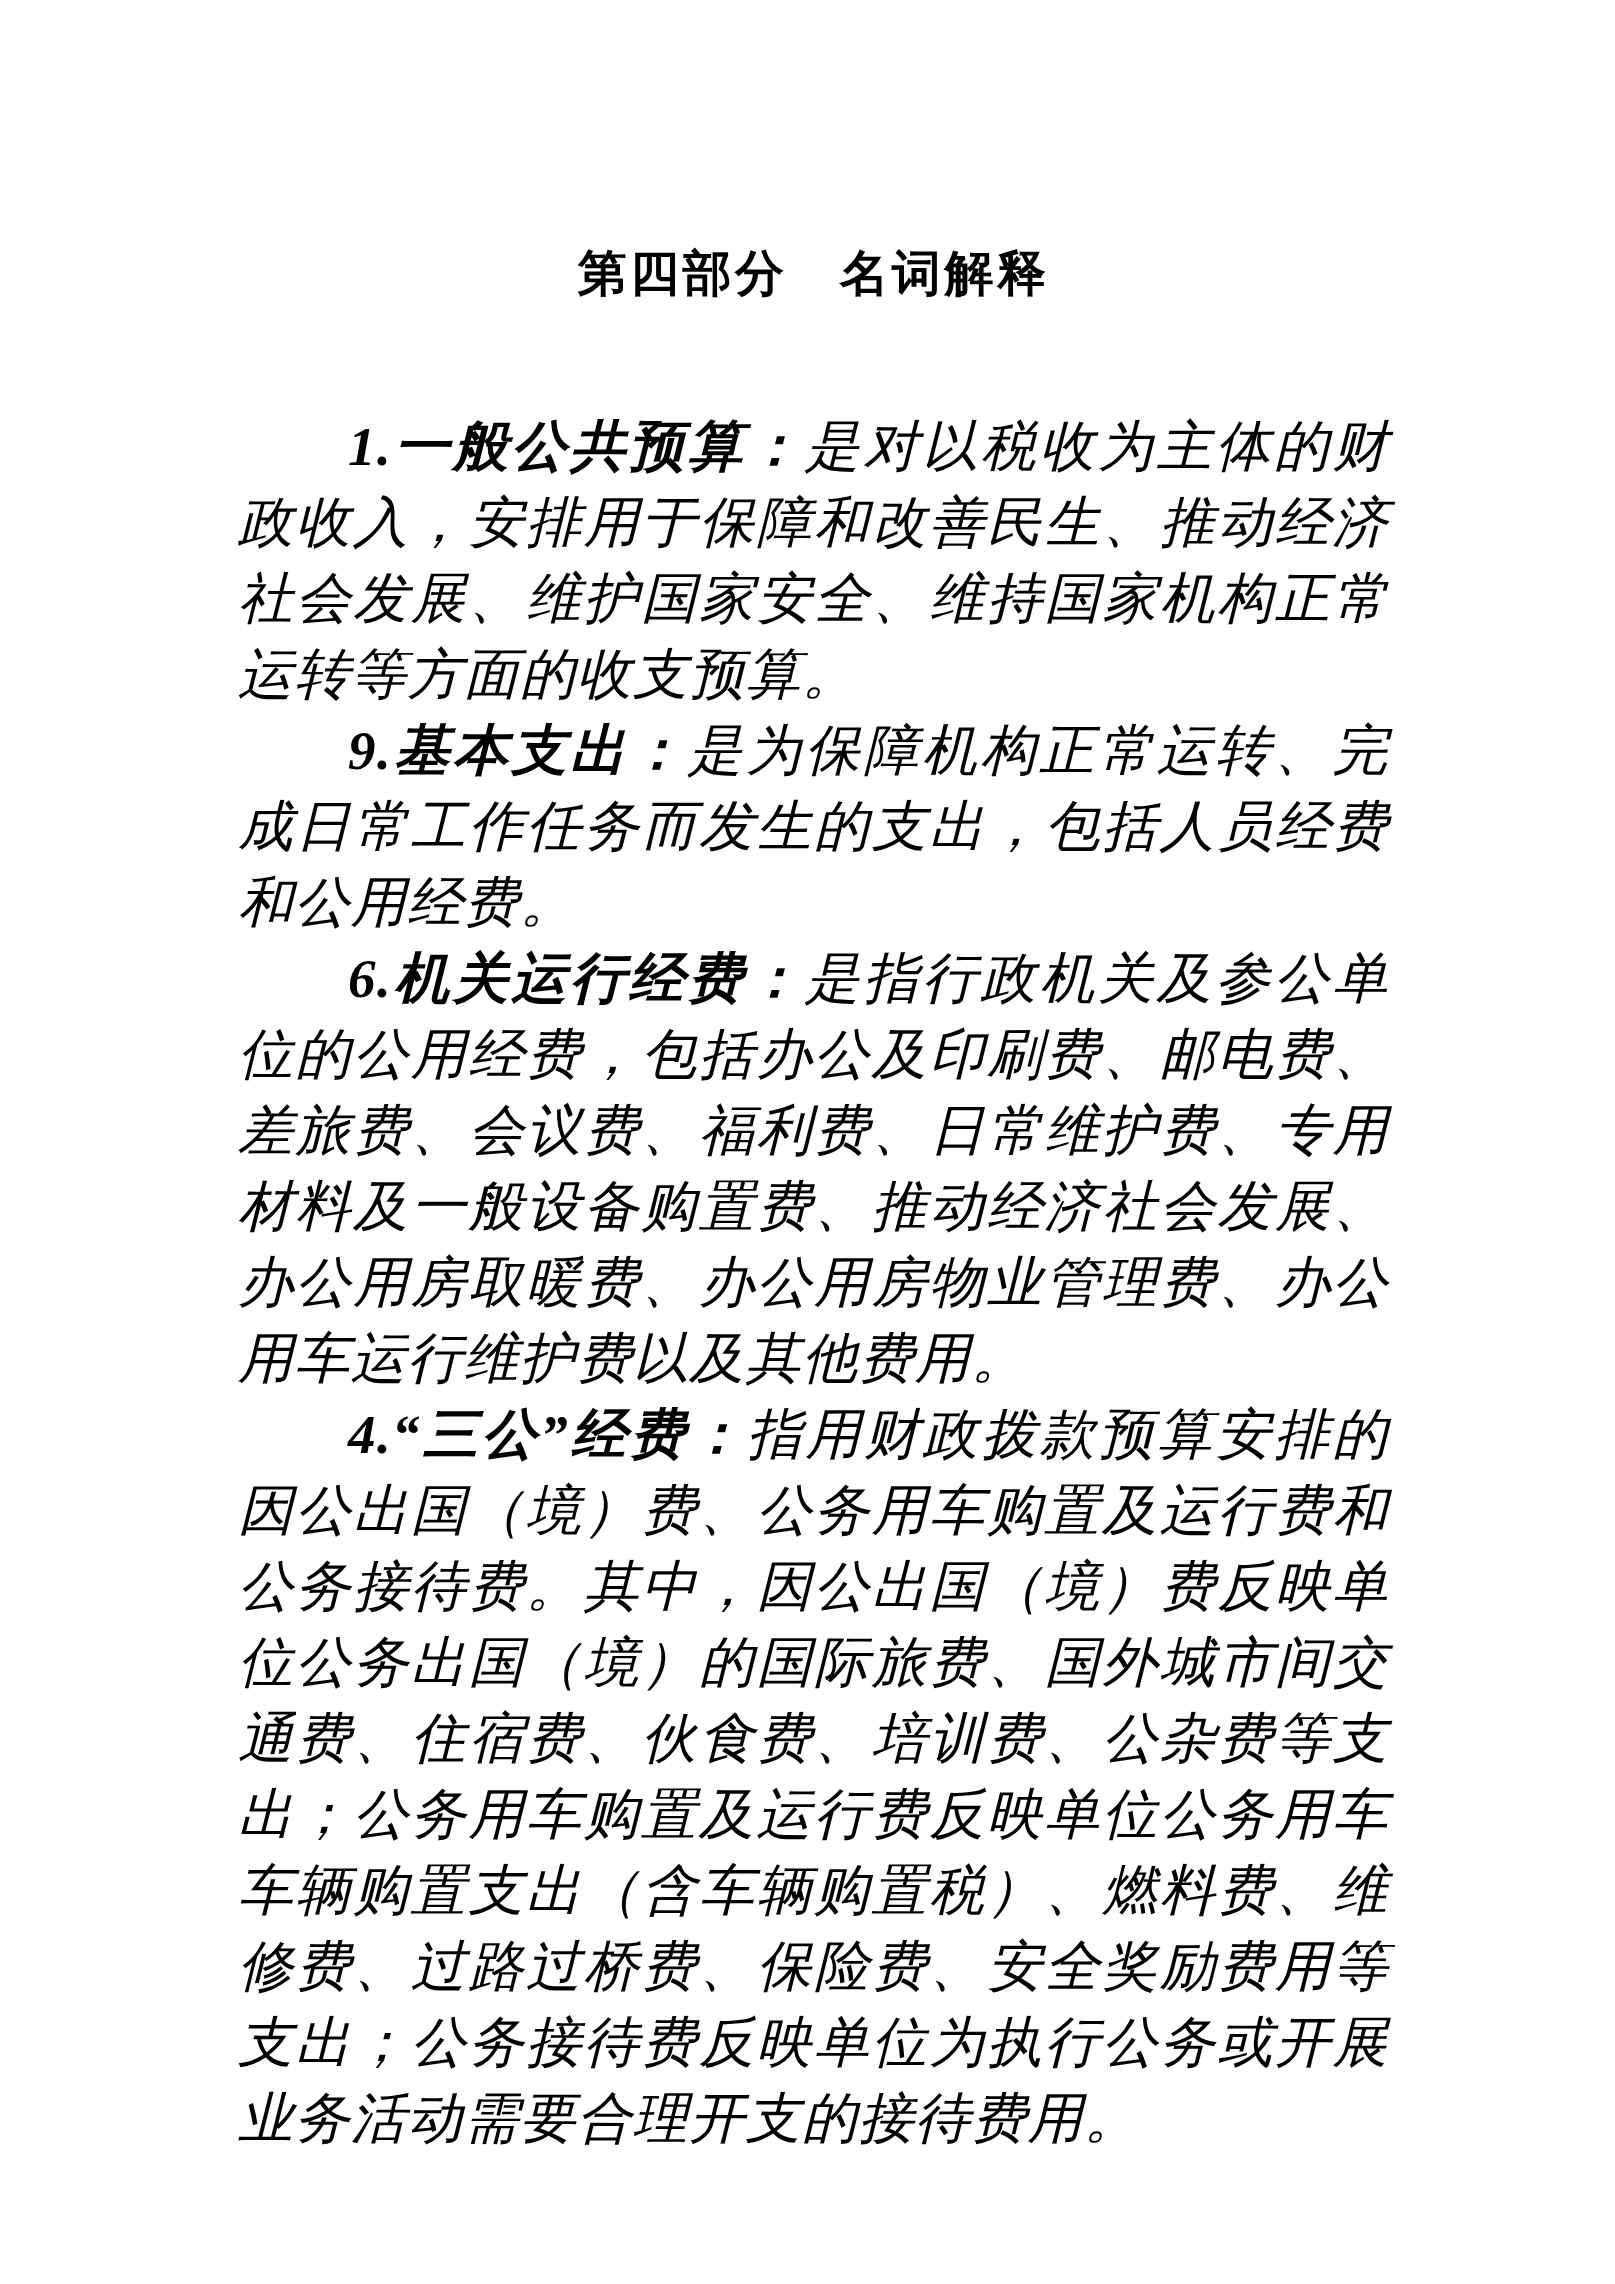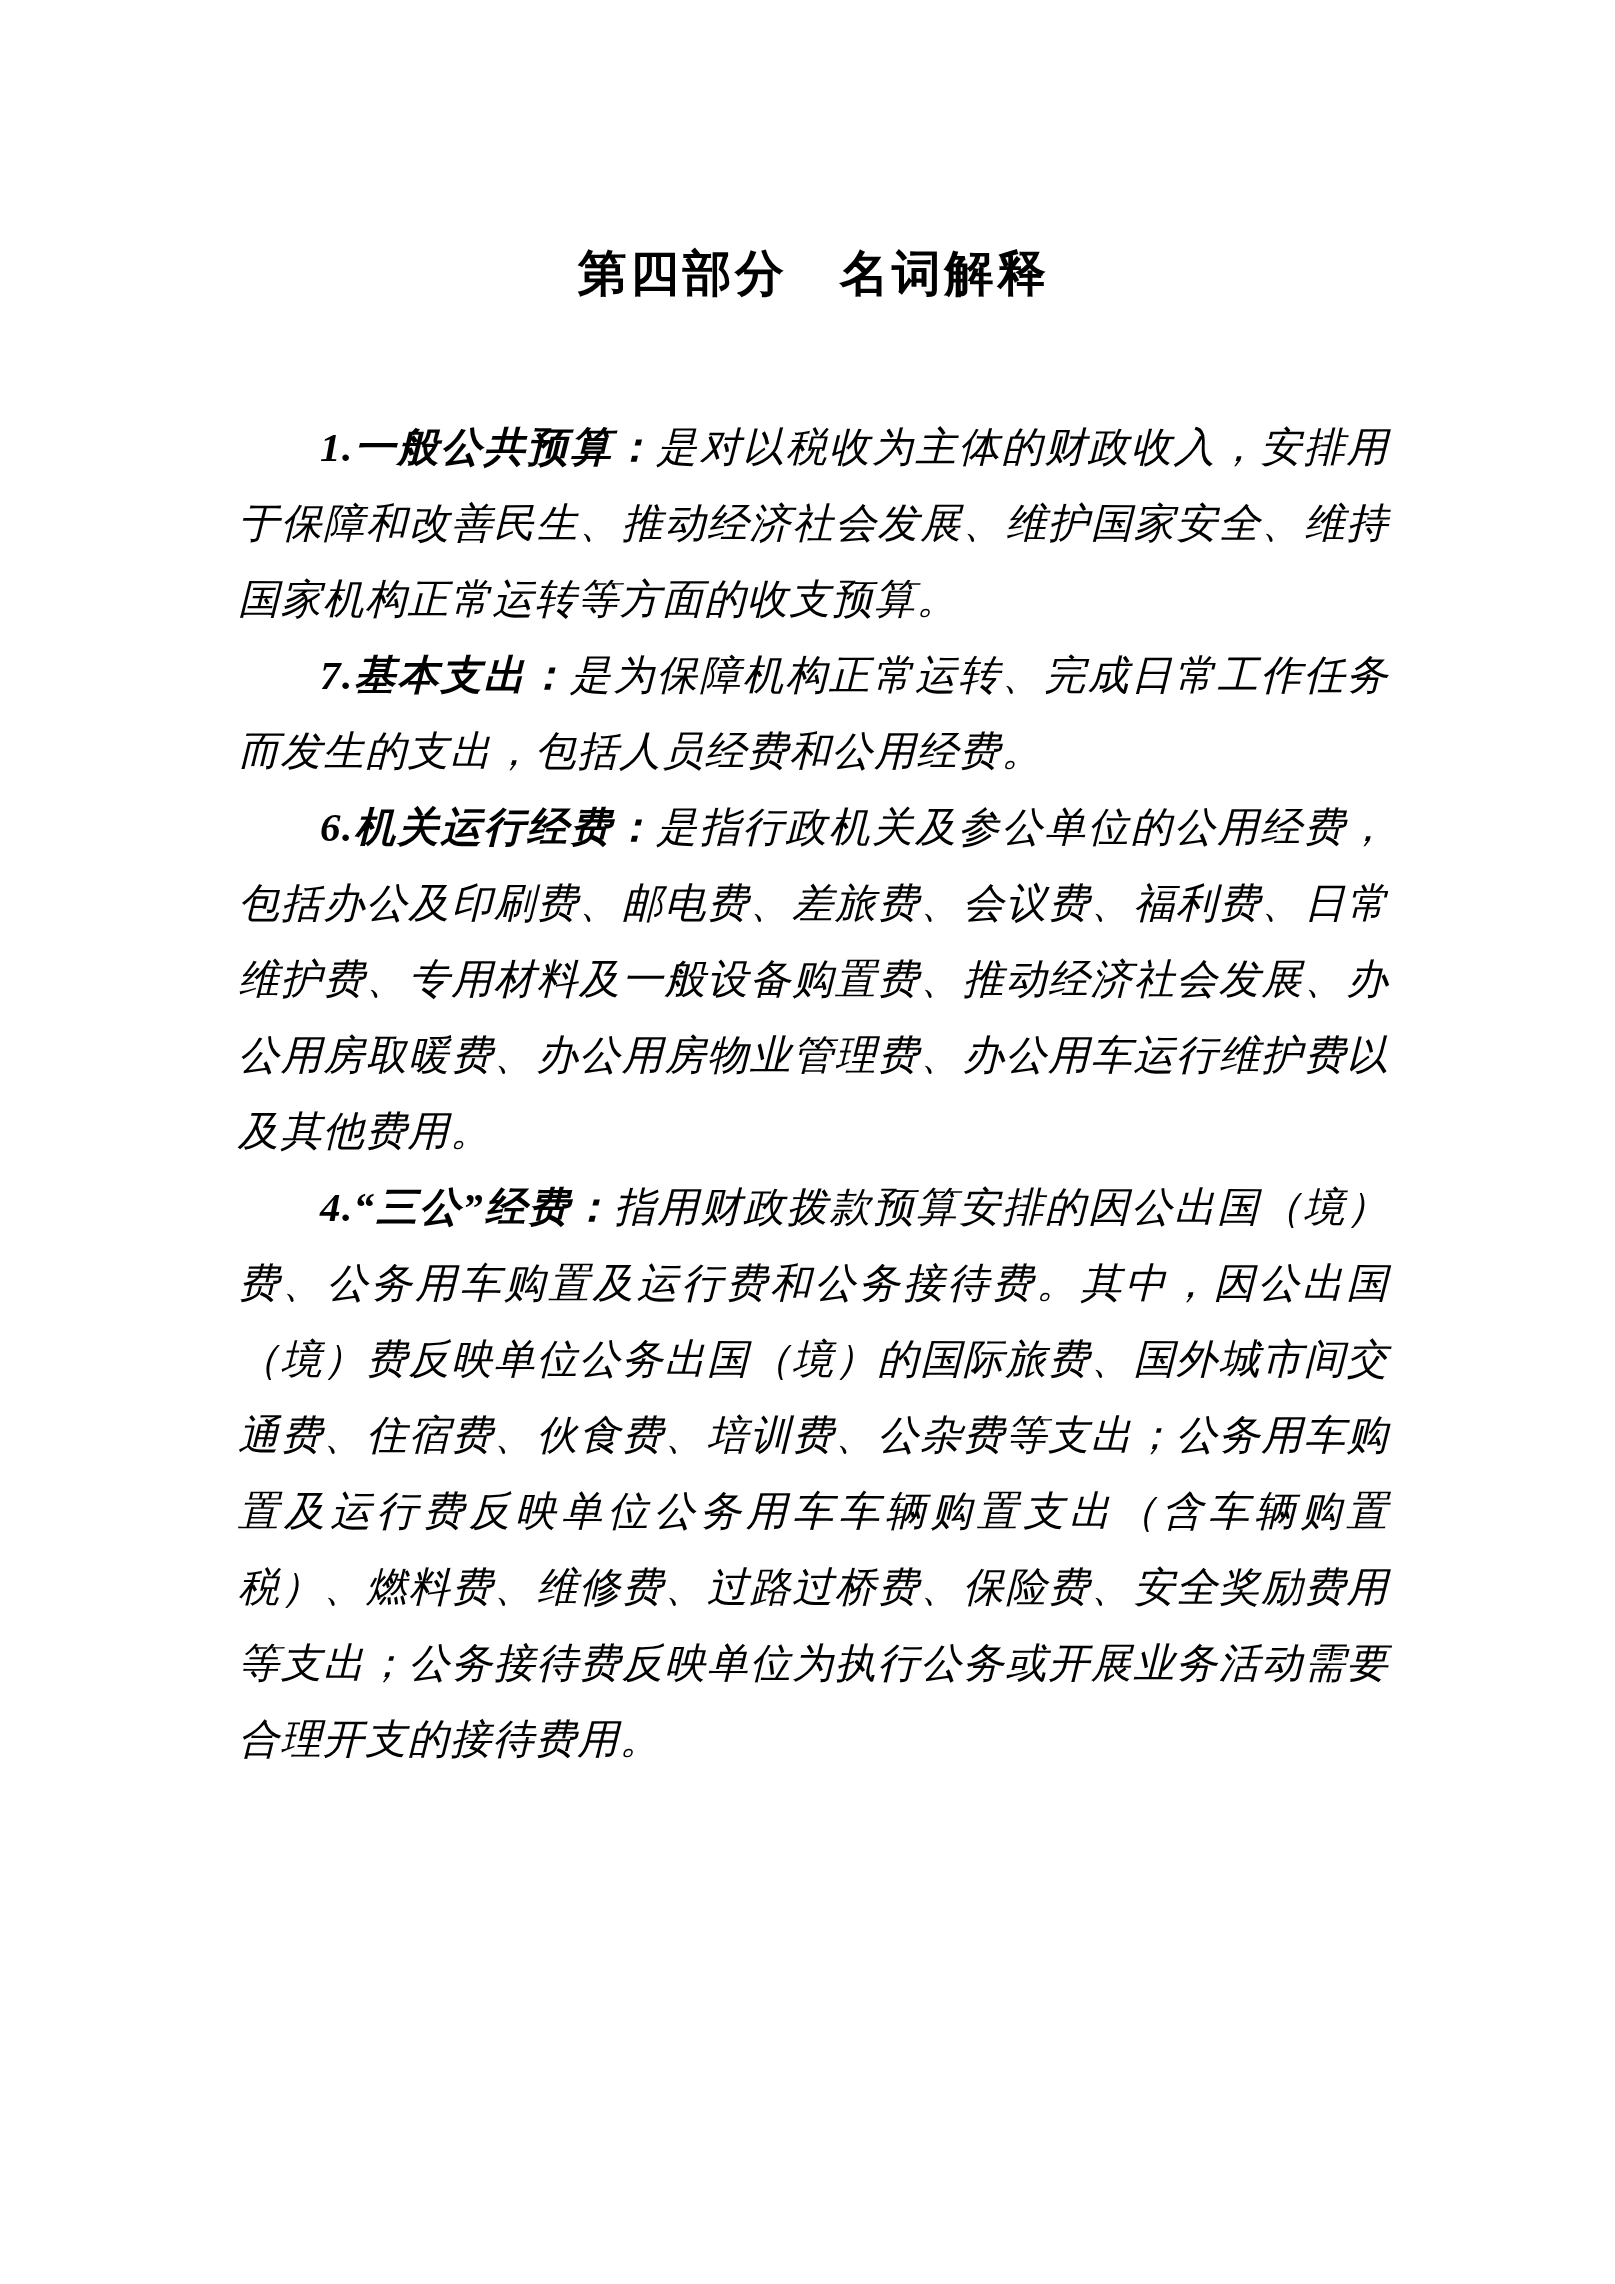--- a/index.html
+++ b/index.html
@@ -27,21 +27,21 @@
     font-size: 49px;
     line-height: 1.15;
     font-weight: bold;
     font-style: normal;
     text-align: center;
     letter-spacing: 3.4px;
     white-space: pre;
   }
   .para {
     margin: 0;
-    font-size: 41px;
+    font-size: 55px;
     line-height: 76px;
     letter-spacing: 1.4px;
     text-align: justify;
     text-justify: inter-character;
     text-indent: 2em;
     font-style: italic; 
   }
   .term {
     font-weight: bold;
   }
@@ -49,21 +49,21 @@
 </head>
 <body>
 
 <div class="page">
   <div class="doc">
 
     <h1 class="title">第四部分　名词解释</h1>
 
     <p class="para"><span class="term">1.一般公共预算：</span><span>是对以税收为主体的财政收入，安排用于保障和改善民生、推动经济社会发展、维护国家安全、维持国家机构正常运转等方面的收支预算。</span></p>
 
-    <p class="para"><span class="term">7.基本支出：</span><span>是为保障机构正常运转、完成日常工作任务而发生的支出，包括人员经费和公用经费。</span></p>
+    <p class="para"><span class="term">9.基本支出：</span><span>是为保障机构正常运转、完成日常工作任务而发生的支出，包括人员经费和公用经费。</span></p>
 
 
     <p class="para"><span class="term">6.机关运行经费：</span><span>是指行政机关及参公单位的公用经费，包括办公及印刷费、邮电费、差旅费、会议费、福利费、日常维护费、专用材料及一般设备购置费、推动经济社会发展、办公用房取暖费、办公用房物业管理费、办公用车运行维护费以及其他费用。</span></p>
 
 
     <p class="para"><span class="term">4.“三公”经费：</span><span>指用财政拨款预算安排的因公出国（境）费、公务用车购置及运行费和公务接待费。其中，因公出国（境）费反映单位公务出国（境）的国际旅费、国外城市间交通费、住宿费、伙食费、培训费、公杂费等支出；公务用车购置及运行费反映单位公务用车车辆购置支出（含车辆购置税）、燃料费、维修费、过路过桥费、保险费、安全奖励费用等支出；公务接待费反映单位为执行公务或开展业务活动需要合理开支的接待费用。</span></p>
 
   </div>
 </div>
 

